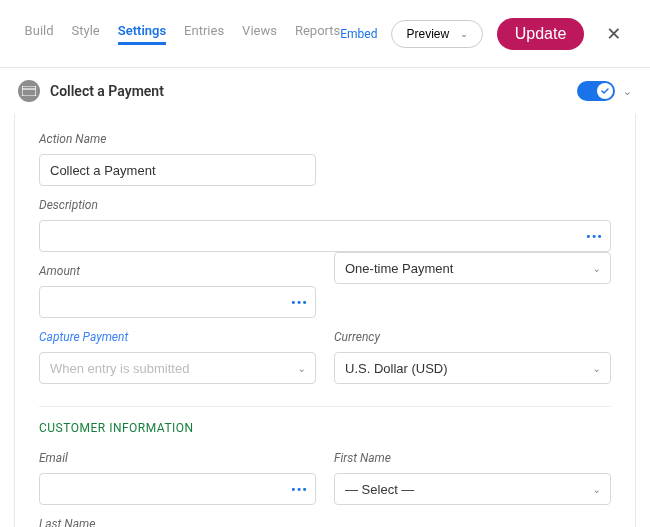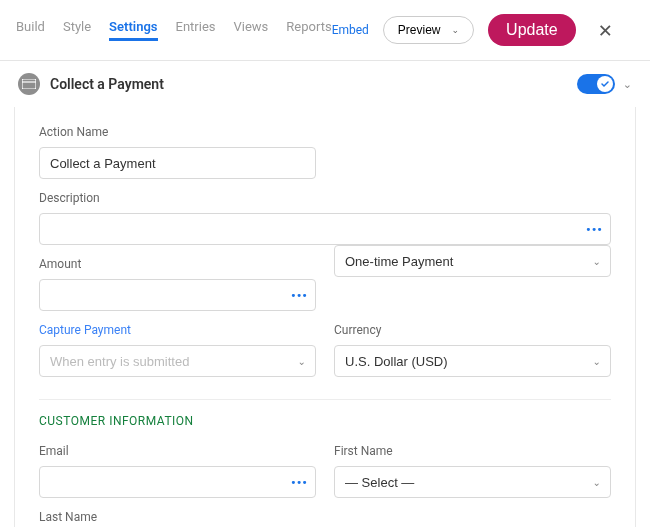--- a/index.html
+++ b/index.html
@@ -1,35 +1,35 @@
 <!DOCTYPE html>
 <html><head>
 <meta charset="utf-8">
 <style>
 * { box-sizing: border-box; margin: 0; padding: 0; }
 body { font-family: -apple-system, BlinkMacSystemFont, "Segoe UI", Roboto, sans-serif; font-size: 13px; color: #333; background: #fff; width: 650px; height: 527px; overflow: hidden; }
-.topbar { display: flex; align-items: center; justify-content: flex-start; padding: 16px 16px; border-bottom: 1px solid #e5e5e5; height: 61px; }
+.topbar { display: flex; align-items: center; justify-content: center; padding: 16px 16px; border-bottom: 1px solid #e5e5e5; height: 68px; }
 .tabs { display: flex; gap: 18px; }
 .tab { color: #999; cursor: pointer; padding-bottom: 4px; font-size: 13px; }
 .tab.active { color: #1a73e8; font-weight: 600; border-bottom: 3px solid #1a73e8; }
 .right-actions { display: flex; align-items: center; gap: 14px; }
 .link-action { color: #1a73e8; font-size: 12px; cursor: pointer; }
 .btn-outline { border: 1px solid #ccc; background: #fff; border-radius: 18px; padding: 6px 14px; font-size: 12px; cursor: pointer; display: flex; align-items: center; gap: 11px; }
 .btn-primary { background: #be185d; color: #fff; border: none; border-radius: 18px; padding: 7px 18px; font-size: 16px; cursor: pointer; font-weight: 500; }
 .close-x { font-size: 18px; color: #555; cursor: pointer; padding: 4px; margin-left: 4px;}
 .header-row { display: flex; align-items: center; justify-content: space-between; padding: 12px 18px; }
 .header-left { display: flex; align-items: center; gap: 10px; }
 .circle-icon { width: 22px; height: 22px; border-radius: 50%; background: #8e8e8e; display: flex; align-items: center; justify-content: center; color: #fff; }
 .header-title { font-size: 14px; font-weight: 600; color: #333; }
 .header-right { display: flex; align-items: center; gap: 8px; }
 .toggle { width: 38px; height: 20px; background: #1a73e8; border-radius: 10px; position: relative; cursor: pointer; }
 .toggle-knob { width: 16px; height: 16px; background: #fff; border-radius: 50%; position: absolute; top: 2px; right: 2px; display:flex;align-items:center;justify-content:center;}
 .chev { color: #888; font-size: 11px; cursor: pointer; }
 .content { padding: 6px 24px 18px 24px; border: 1px solid #e8e8e8; margin: 0 14px 14px 14px; border-top: none; }
-.label { font-size: 12px; color: #666; margin: 12px 0 8px 0; }
+.label { font-size: 12px; color: #666; margin: 12px 0 8px 0; font-style: italic; }
 .input { width: 100%; height: 32px; border: 1px solid #d8d8d8; border-radius: 4px; padding: 0 10px; font-size: 13px; color: #333; background: #fff; }
 .input::placeholder { color: #bbb; }
 .input.disabled { color: #bbb; }
 .row { display: flex; gap: 18px; }
 .col { flex: 1; }
 .dots-input-wrap { position: relative; }
 .dots { position: absolute; right: 8px; top: 50%; transform: translateY(-50%); color: #1a73e8; font-weight: bold; letter-spacing: 1px; cursor: pointer; font-size: 13px; }
 .select-wrap { position: relative; }
 .chevron-down { position: absolute; right: 10px; top: 50%; transform: translateY(-50%); color: #888; pointer-events: none; font-size: 10px;}
 .divider { border: none; border-top: 1px solid #ededed; margin: 22px 0 14px 0; }

